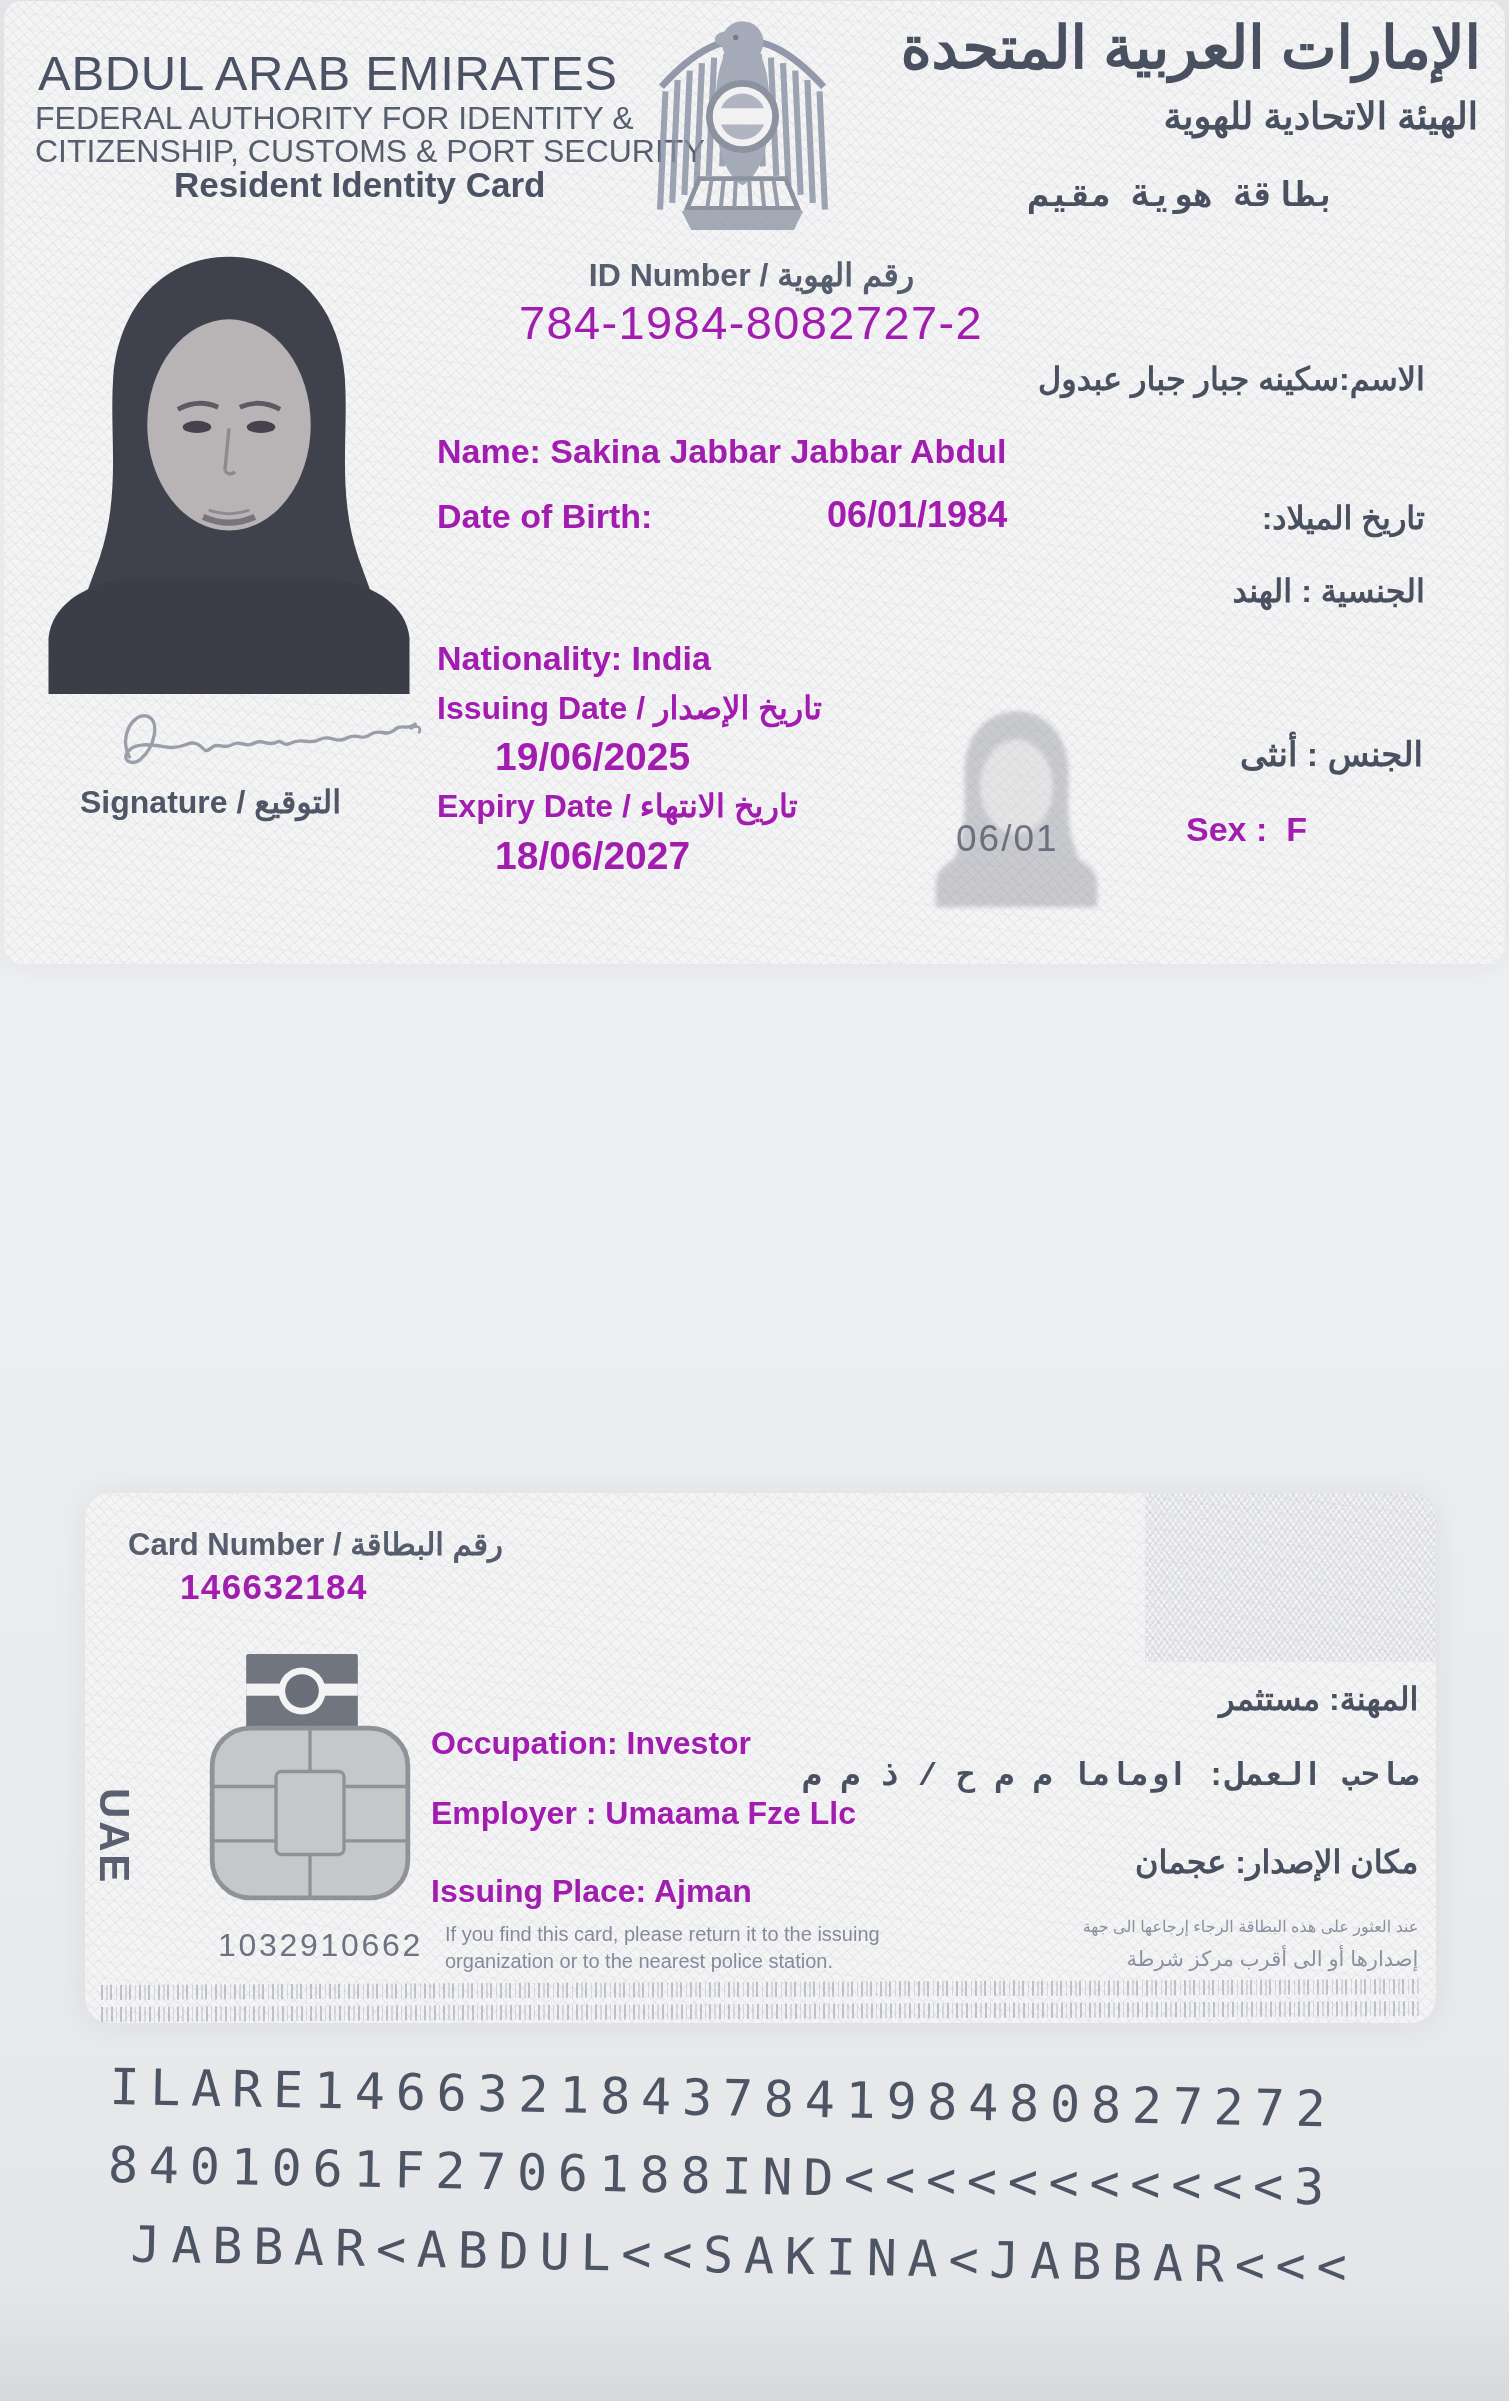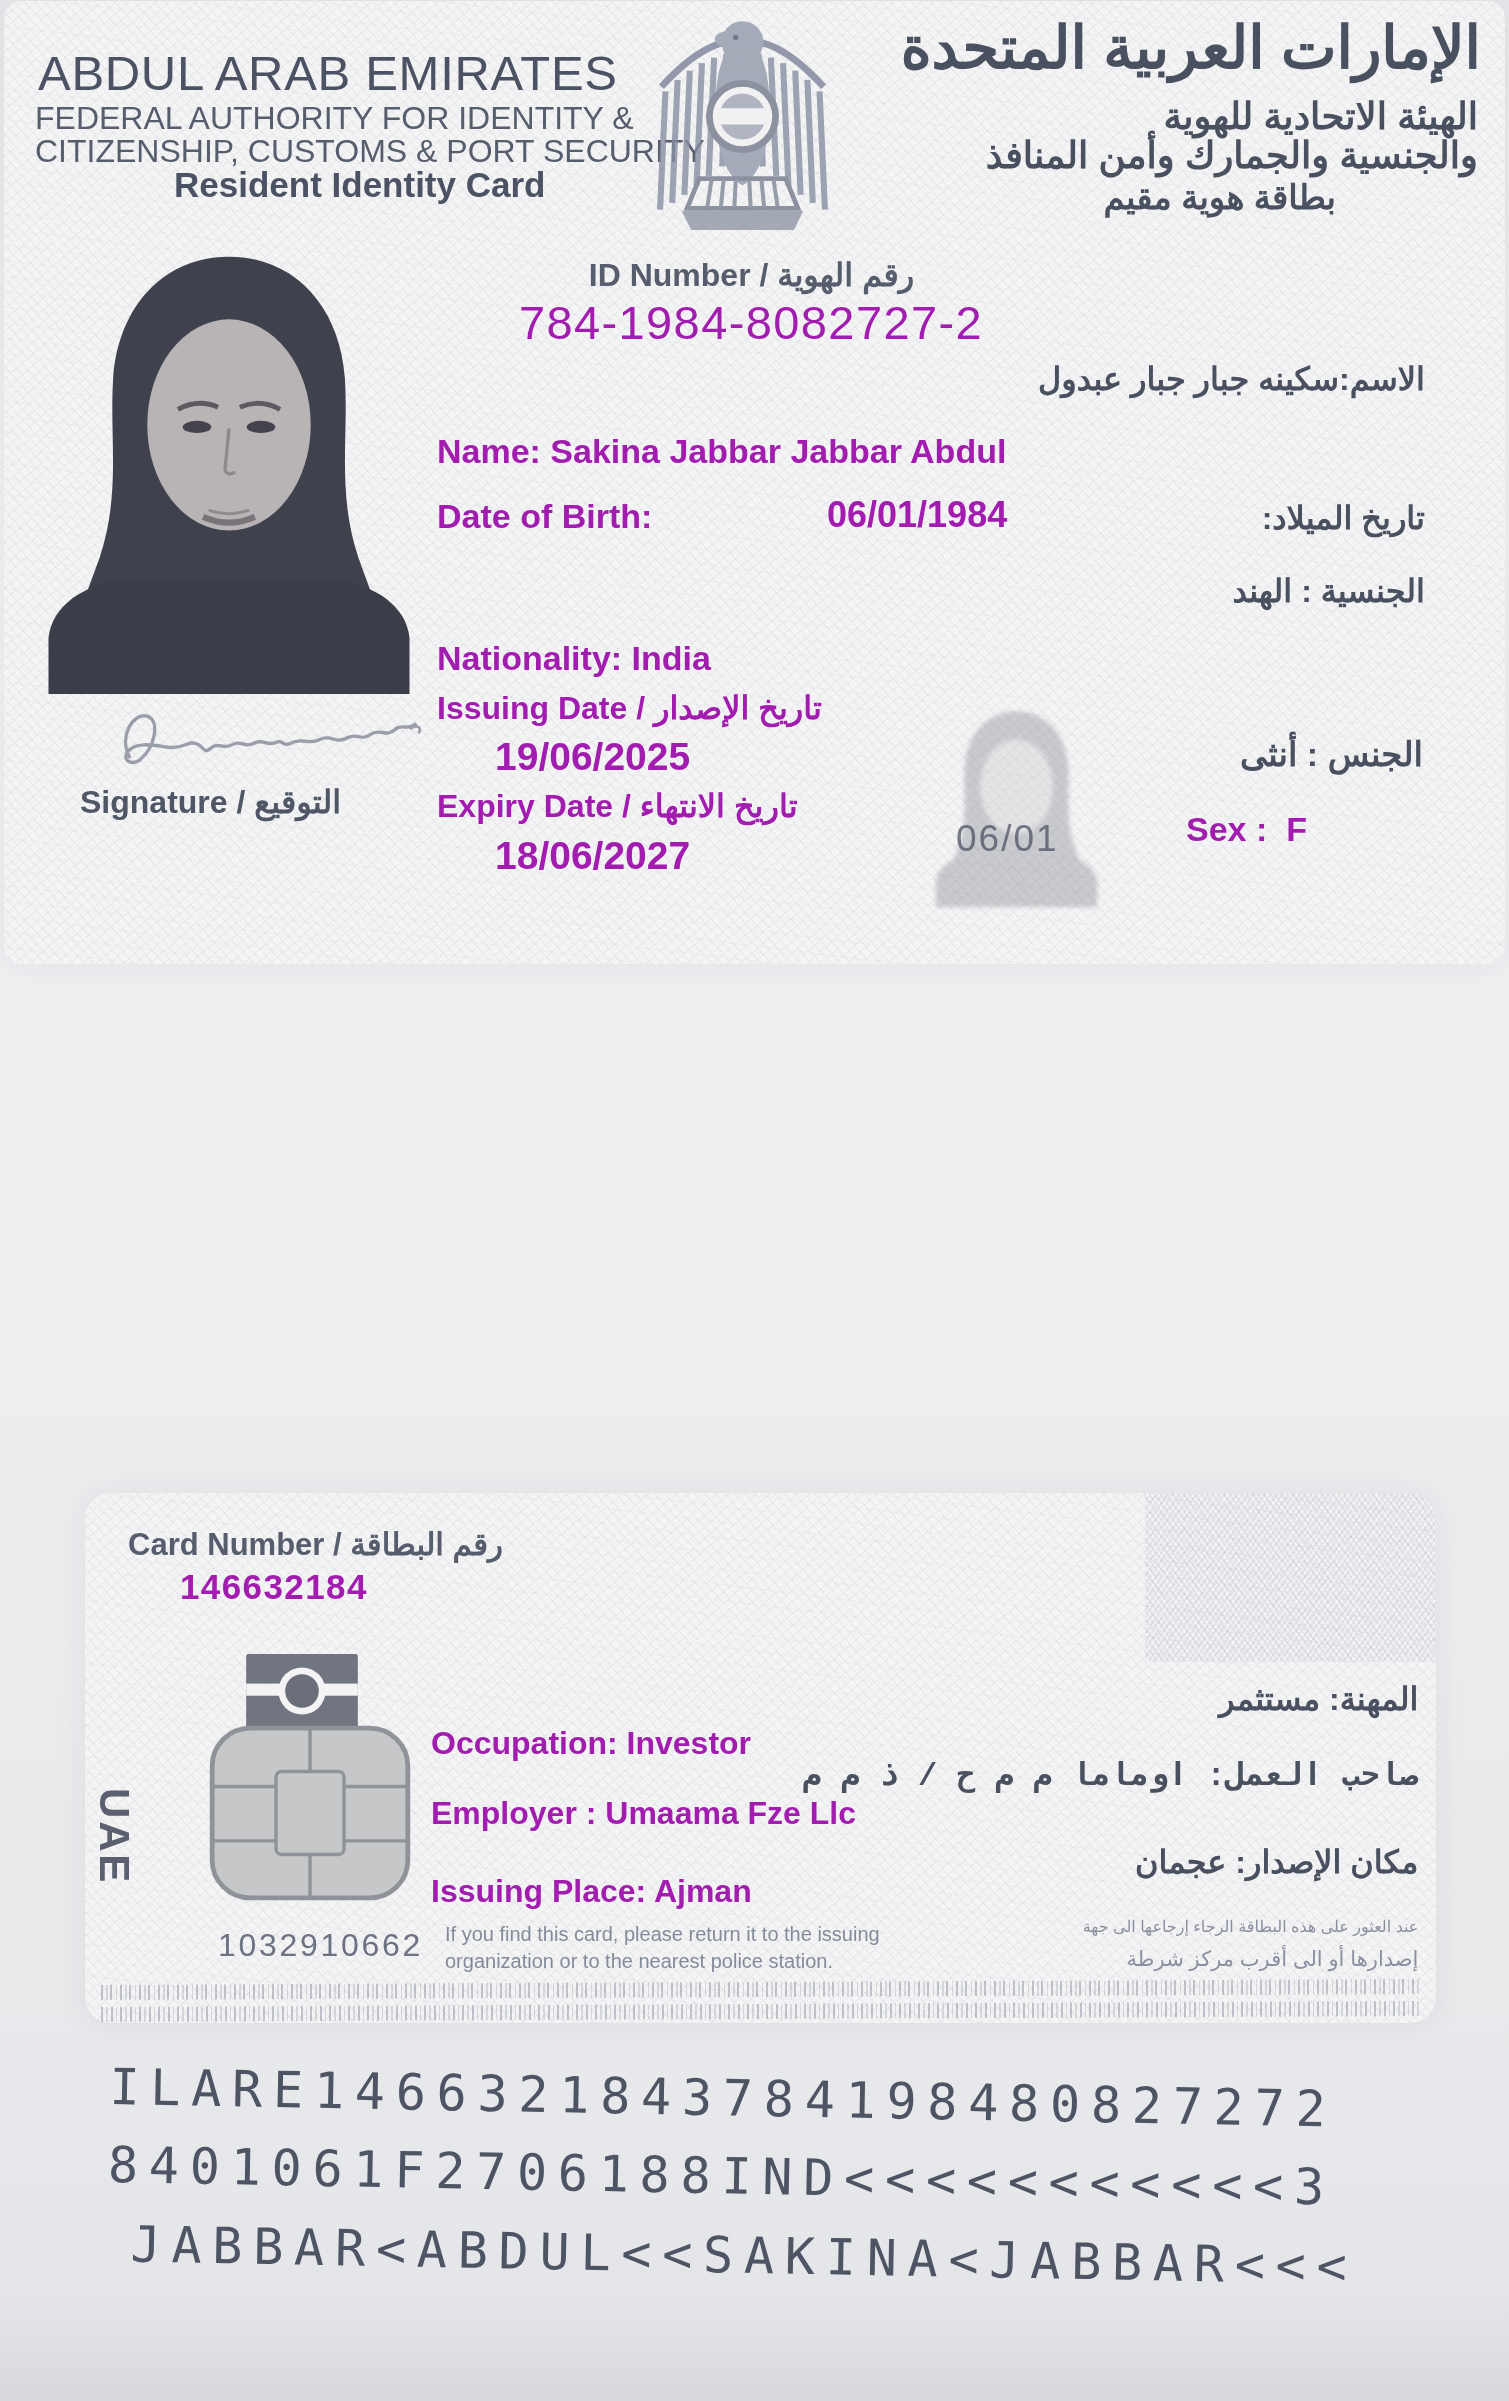--- a/index.html
+++ b/index.html
@@ -76,22 +76,21 @@
           <line x1="160" y1="256" x2="162" y2="296"></line>
         <line x1="178" y1="256" x2="182" y2="296"></line>
           <line x1="196" y1="256" x2="202" y2="296"></line>
       </g>
       <path d="M60,302 L240,302 L226,330 L74,330 Z" fill="#8a90a0" opacity=".85"></path>
     </svg>
   </div>
 
   <div class="t rtl arab" style="right:24px;top:13.5px;font-size:59px;font-weight:700;">الإمارات العربية المتحدة</div>
   <div class="t rtl arab" style="right:27px;top:95px;font-size:37px;font-weight:600;">الهيئة الاتحادية للهوية</div>
-  <div class="t rtl arab" style="right:27px;top:134px;font-size:37px;font-weight:600;">والجنسية والجمارك وأمن المنافذ</div>
-  <div class="t rtl arab" style="right:169px;top:177px;font-size:34px;font-weight:700;">بطاقة هوية مقيم</div>
+  <div class="t rtl arab" style="right:169px;top:177px;font-size:34px;font-weight:700;font-family:Liberation Mono, monospace;">بطاقة هوية مقيم</div>
 
   <div style="position:absolute;left:27px;top:223px;">
     <svg width="396" height="470" viewBox="0 0 580 690">
       <path d="M290,48 C195,48 128,120 120,225 C114,310 132,395 100,490 C92,512 86,528 80,545 L168,580 C200,540 380,540 412,580 L500,545 C494,528 488,512 480,490 C448,395 466,310 460,225 C452,120 385,48 290,48 Z" fill="#3f424c"></path>
       <ellipse cx="290" cy="295" rx="120" ry="155" fill="#b8b4b6"></ellipse>
       <path d="M165,265 C170,150 220,95 290,95 C360,95 410,150 415,265 C400,170 355,120 290,120 C225,120 180,170 165,265 Z" fill="#3f424c"></path>
       <path d="M25,690 L25,608 C30,560 75,532 130,522 L450,522 C505,532 550,560 555,608 L555,690 Z" fill="#3b3e48"></path>
       <path d="M215,272 Q245,256 274,269" stroke="#5d5961" stroke-width="7" fill="none"></path>
       <path d="M306,269 Q335,256 365,272" stroke="#5d5961" stroke-width="7" fill="none"></path>
       <ellipse cx="243" cy="298" rx="21" ry="9" fill="#45424b"></ellipse>

